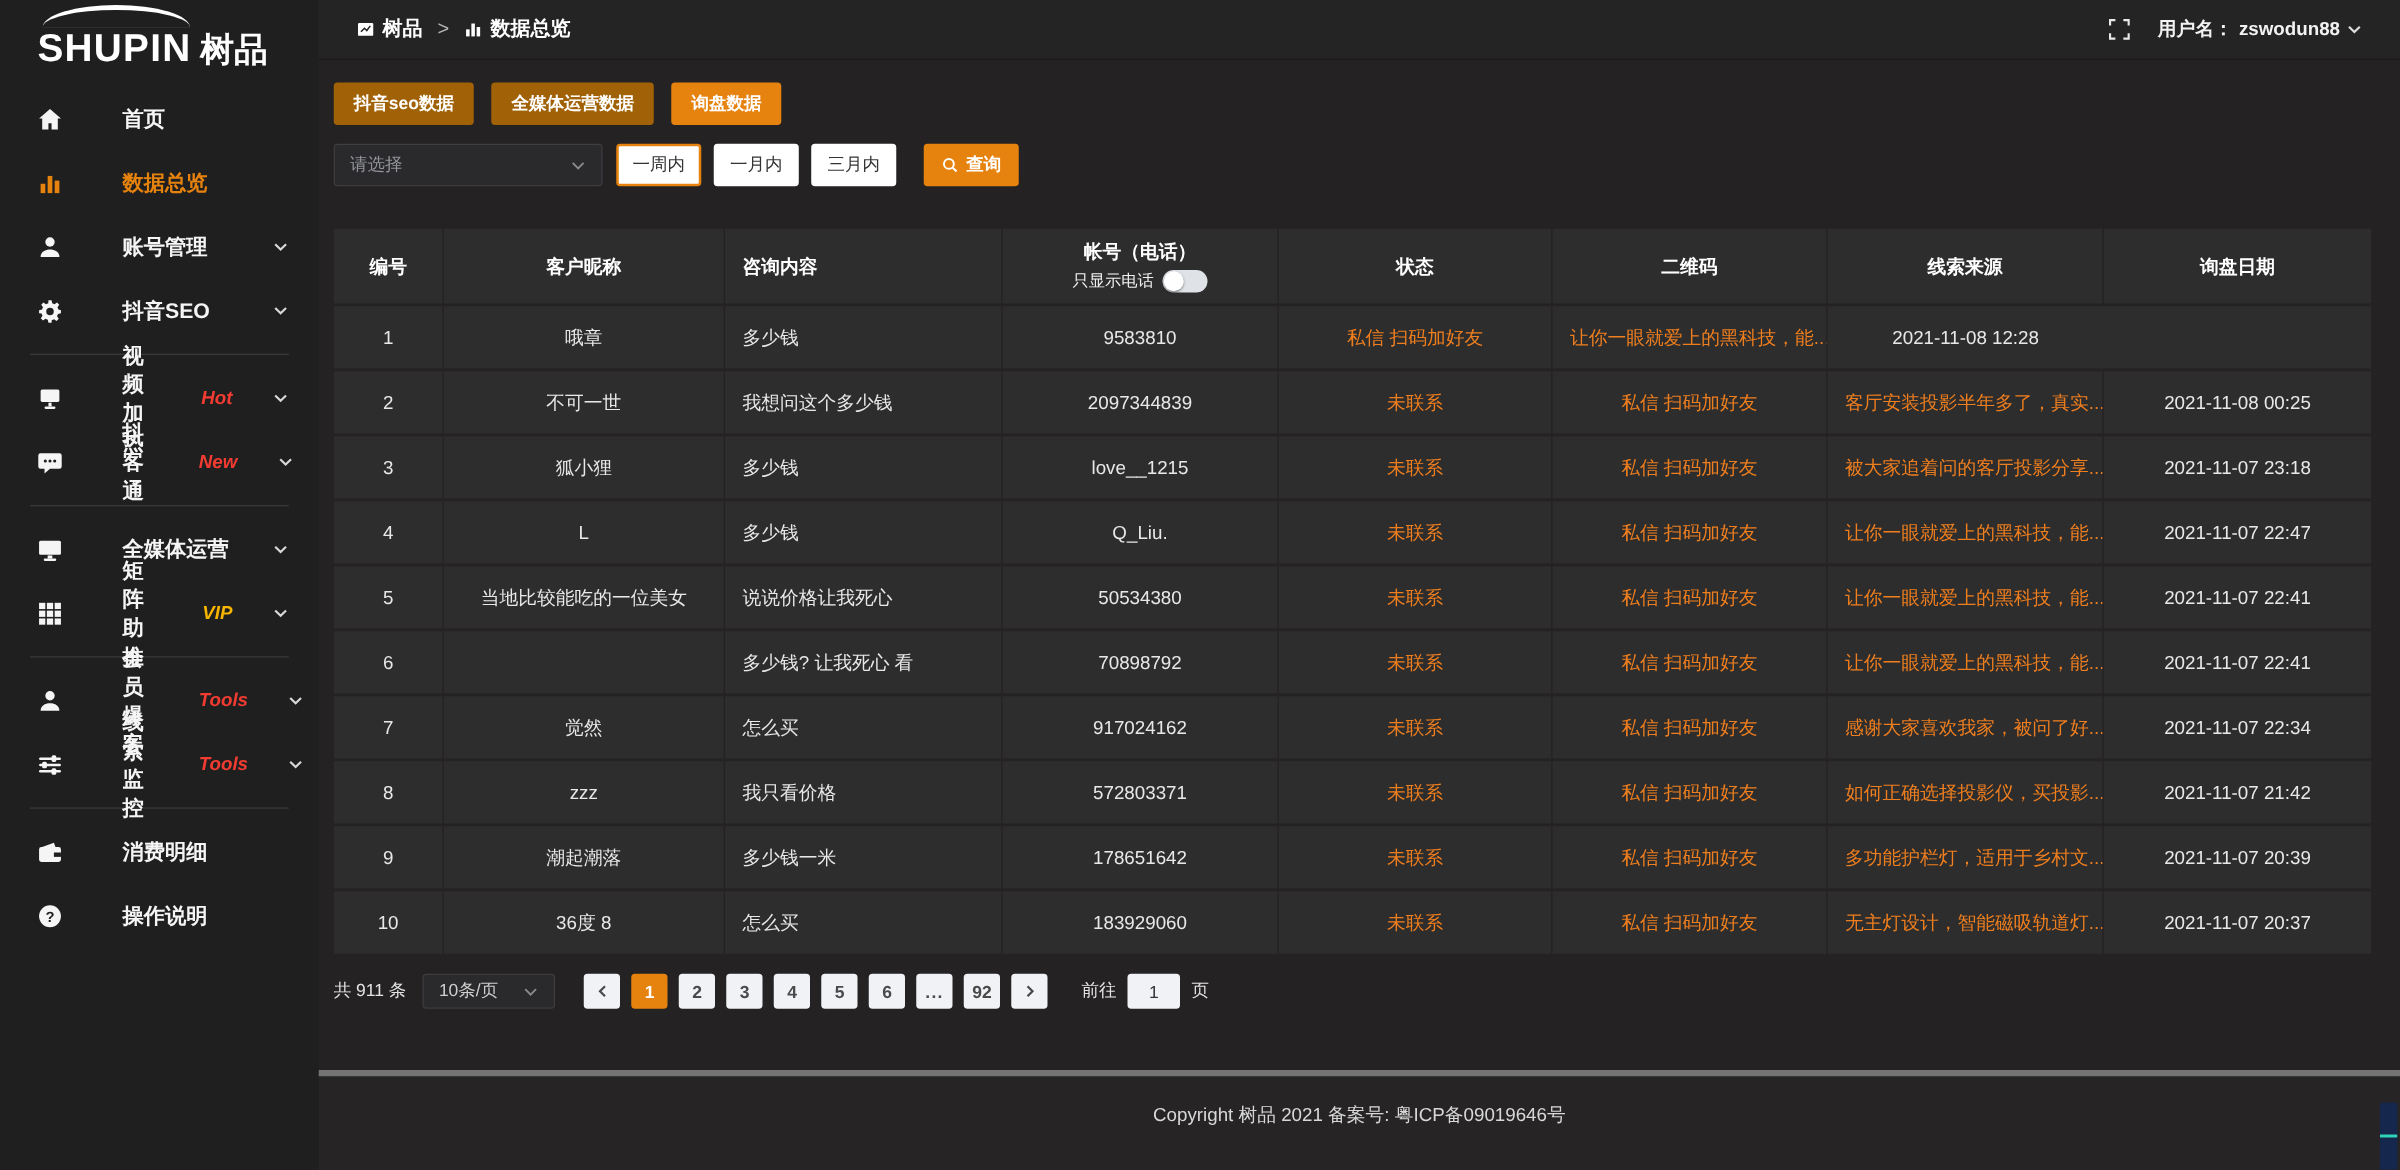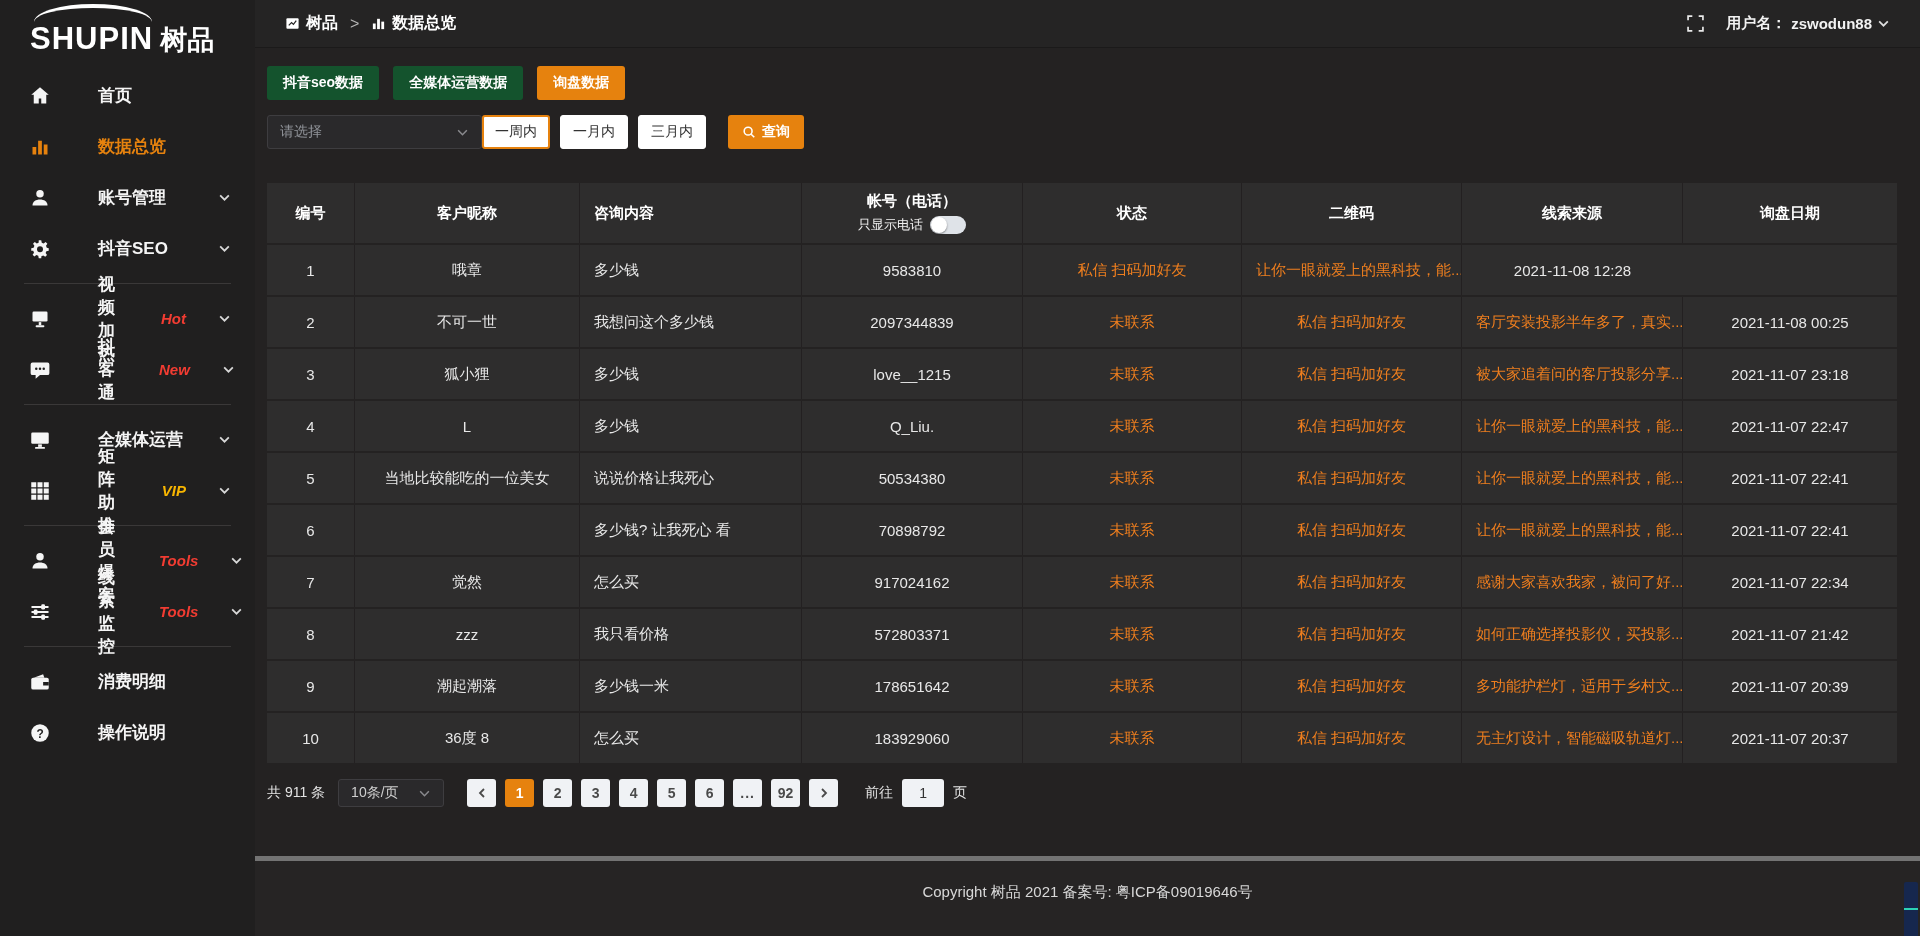--- a/index.html
+++ b/index.html
@@ -50,31 +50,31 @@
   .topbar-right{display:flex;align-items:center;gap:22px;}
   .fullscreen{display:inline-flex;color:#e9e9e9;cursor:pointer;}
   .fullscreen svg{width:17px;height:17px;}
   .user-entry{display:flex;align-items:center;gap:5px;font-size:15px;font-weight:700;color:#f2f2f2;cursor:pointer;}
   .user-entry svg{width:13px;height:13px;color:#dedede;}
 
   .content{flex:1;padding:0 23px 0 12px;min-height:0;}
 
   
   .tabs{margin-top:18px;display:flex;gap:14px;}
-  .tab{height:34px;padding:0 16px;border:none;border-radius:3px;background:#14532d;
+  .tab{height:34px;padding:0 16px;border:none;border-radius:3px;background:#a16207;
     color:#fff;font-size:14px;font-weight:700;cursor:pointer;font-family:inherit;}
   .tab.active{background:var(--accent);}
 
   
   .filters{margin-top:15px;display:flex;align-items:center;}
   .select{width:215px;height:34px;background:#2a292b;border:1px solid #3e3d40;border-radius:3px;
     display:flex;align-items:center;justify-content:space-between;padding:0 12px;
     color:#909399;font-size:14px;cursor:pointer;}
   .select svg{width:13px;height:13px;color:#8a8a8e;}
-  .range-group{display:flex;gap:10px;}
+  .range-group{display:flex;gap:10px;margin-left:11px;}
   .range-btn{height:34px;padding:0 12px;background:#fff;color:#333;font-size:14px;
     border:1px solid #fff;border-radius:3px;cursor:pointer;font-family:inherit;}
   .range-btn.active{border:2px solid var(--accent);padding:0 11px;}
   .btn-search{margin-left:22px;height:34px;padding:0 14px;background:var(--accent);color:#fff;
     border:none;border-radius:3px;font-size:14px;font-weight:700;cursor:pointer;
     display:flex;align-items:center;gap:6px;font-family:inherit;}
   .btn-search svg{width:14px;height:14px;}
 
   
   .table{margin-top:34px;}

